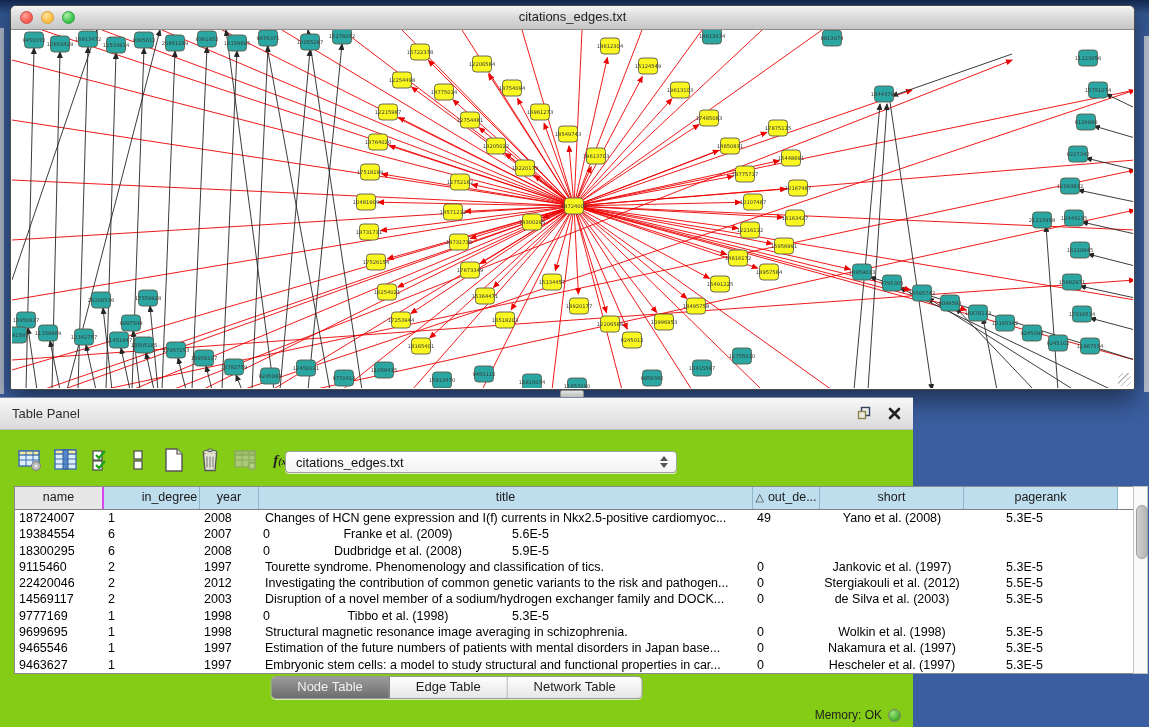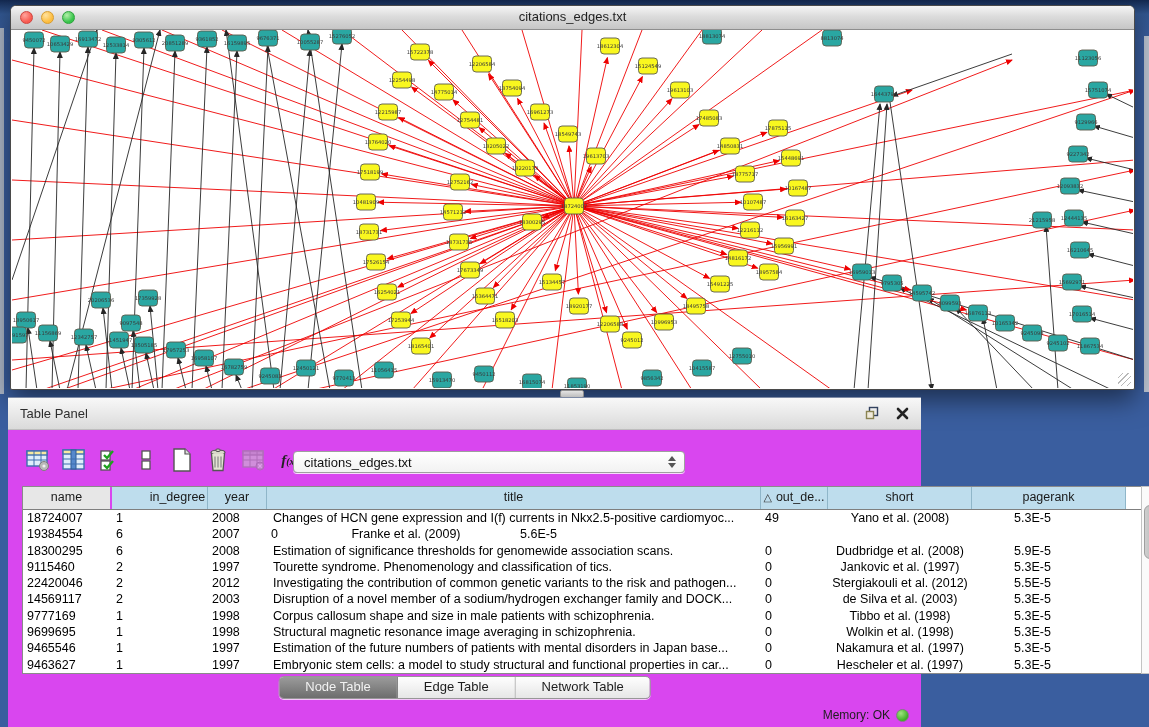--- a/index.html
+++ b/index.html
@@ -34,21 +34,21 @@
   .net-canvas{position:absolute;left:1px;right:1px;top:24px;bottom:1px;background:#fff;overflow:hidden;}
   #graph-svg{position:absolute;left:0;top:0;}
   .resize-grip{
     position:absolute;right:2px;bottom:2px;width:13px;height:13px;
     background:repeating-linear-gradient(135deg, transparent 0 3px, #b9b9b9 3px 4px);
   }
   
   .divider-grip{position:absolute;left:560px;top:390px;width:24px;height:8px;background:linear-gradient(#e3e3e3,#bdbdbd);border:1px solid #8f8f8f;border-radius:2px;box-sizing:border-box;}
 
   
-  #table-panel{position:absolute;left:8px;top:397px;width:913px;height:330px;background:#d946ef;border-top:1px solid #7d8aa5;}
+  #table-panel{position:absolute;left:0;top:397px;width:913px;height:330px;background:#84cc16;border-top:1px solid #7d8aa5;}
   .panel-header{height:31px;position:relative;background:linear-gradient(#f8f8f8,#dadada);border-bottom:1px solid #bdbdbd;}
   .panel-title{position:absolute;left:12px;top:0;font-size:13px;line-height:31px;color:#2e2e2e;}
   .panel-btns{position:absolute;right:10px;top:6px;display:flex;gap:12px;align-items:center;}
   .panel-btn{width:18px;height:18px;display:flex;align-items:center;justify-content:center;cursor:default;}
 
   .toolbar{position:absolute;left:16px;top:46px;height:32px;display:flex;align-items:center;gap:9px;}
   .tb-icon{width:27px;height:27px;display:flex;align-items:center;justify-content:center;}
   .fx-label{font-size:15px;font-style:italic;color:#222;font-family:"Liberation Serif",serif;font-weight:bold;}
   .fx-label small{font-size:10px;font-style:italic;}
 
@@ -810,21 +810,20 @@
           <div class="tcell c-in_degree" style="width: 96px;">6</div>
           <div class="tcell c-year" style="width: 59px;">2007</div>
           <div class="tcell c-out_degree" style="width: 67px;">0</div>
           <div class="tcell c-short" style="width: 144px;">Franke et al. (2009)</div>
           <div class="tcell c-pagerank" style="width: 154px;">5.6E-5</div>
         </div>
         <div class="trow">
           <div class="tcell c-name" style="width: 89px;">18300295</div>
           <div class="tcell c-in_degree" style="width: 96px;">6</div>
           <div class="tcell c-year" style="width: 59px;">2008</div>
-          <div class="tcell c-title" style="width: 494px;">Estimation of significance thresholds for genomewide association scans.</div>
           <div class="tcell c-out_degree" style="width: 67px;">0</div>
           <div class="tcell c-short" style="width: 144px;">Dudbridge et al. (2008)</div>
           <div class="tcell c-pagerank" style="width: 154px;">5.9E-5</div>
         </div>
         <div class="trow">
           <div class="tcell c-name" style="width: 89px;">9115460</div>
           <div class="tcell c-in_degree" style="width: 96px;">2</div>
           <div class="tcell c-year" style="width: 59px;">1997</div>
           <div class="tcell c-title" style="width: 494px;">Tourette syndrome. Phenomenology and classification of tics.</div>
           <div class="tcell c-out_degree" style="width: 67px;">0</div>
@@ -846,21 +845,20 @@
           <div class="tcell c-year" style="width: 59px;">2003</div>
           <div class="tcell c-title" style="width: 494px;">Disruption of a novel member of a sodium/hydrogen exchanger family and DOCK...</div>
           <div class="tcell c-out_degree" style="width: 67px;">0</div>
           <div class="tcell c-short" style="width: 144px;">de Silva et al. (2003)</div>
           <div class="tcell c-pagerank" style="width: 154px;">5.3E-5</div>
         </div>
         <div class="trow">
           <div class="tcell c-name" style="width: 89px;">9777169</div>
           <div class="tcell c-in_degree" style="width: 96px;">1</div>
           <div class="tcell c-year" style="width: 59px;">1998</div>
-          <div class="tcell c-title" style="width: 494px;">Corpus callosum shape and size in male patients with schizophrenia.</div>
           <div class="tcell c-out_degree" style="width: 67px;">0</div>
           <div class="tcell c-short" style="width: 144px;">Tibbo et al. (1998)</div>
           <div class="tcell c-pagerank" style="width: 154px;">5.3E-5</div>
         </div>
         <div class="trow">
           <div class="tcell c-name" style="width: 89px;">9699695</div>
           <div class="tcell c-in_degree" style="width: 96px;">1</div>
           <div class="tcell c-year" style="width: 59px;">1998</div>
           <div class="tcell c-title" style="width: 494px;">Structural magnetic resonance image averaging in schizophrenia.</div>
           <div class="tcell c-out_degree" style="width: 67px;">0</div>

